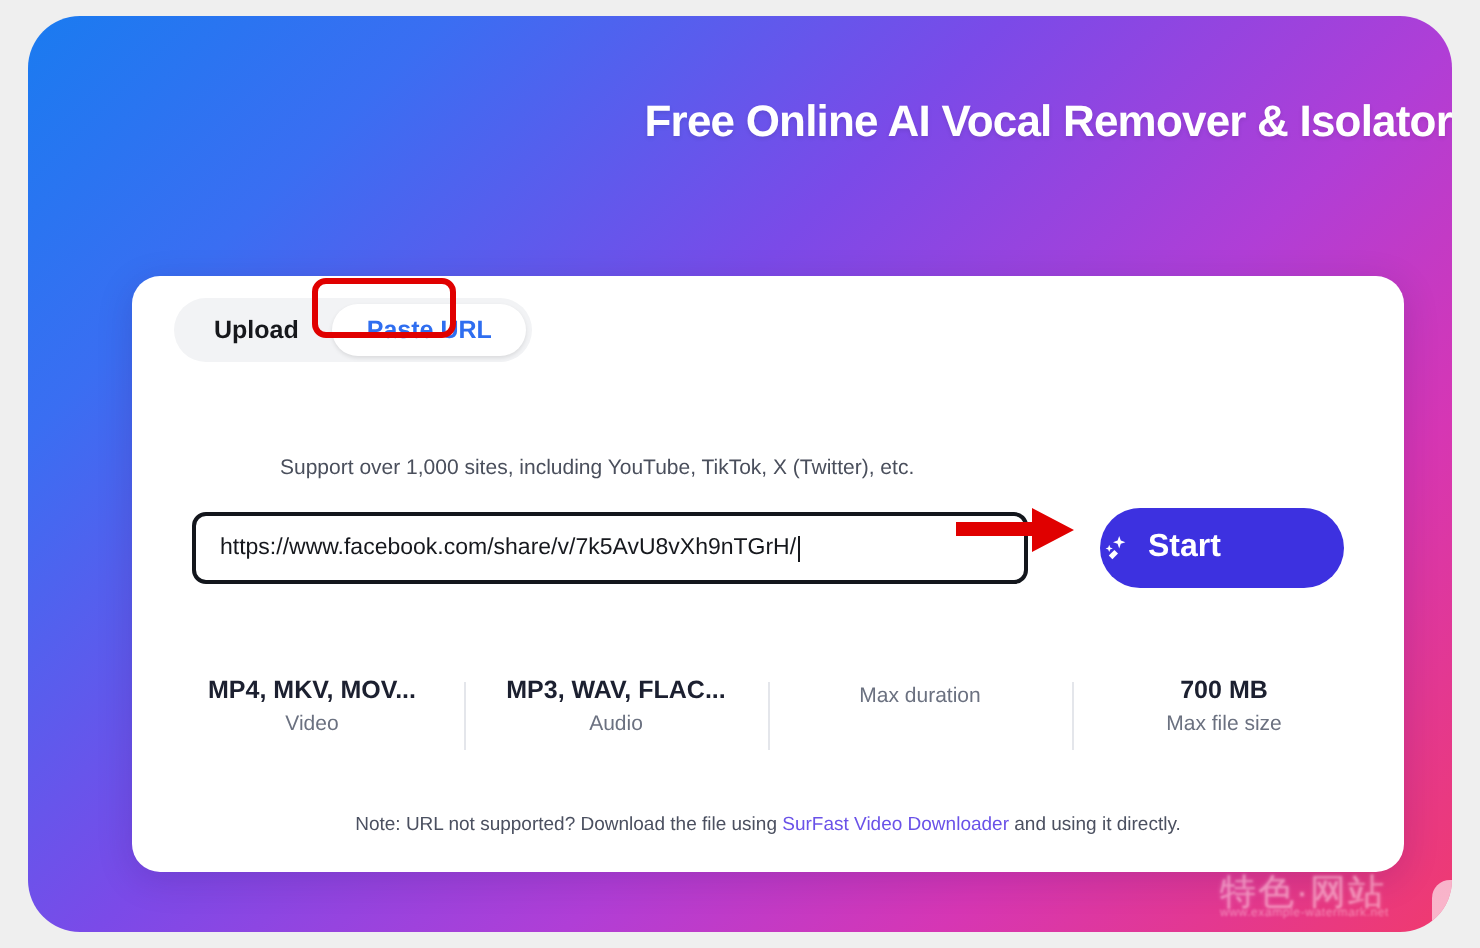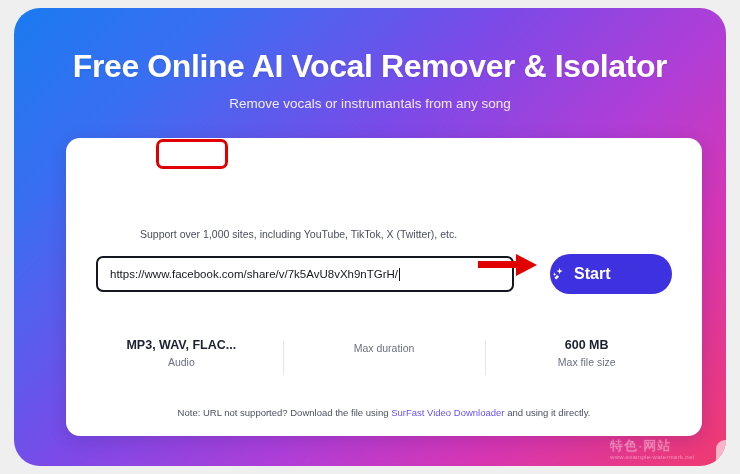--- a/index.html
+++ b/index.html
@@ -36,23 +36,23 @@
         #d636b4 78%,
         #f03a6e 100%);
     overflow: hidden;
   }
 
   .hero-title {
     position: absolute;
     left: 0;
     top: 40px;
     width: 100%;
-    text-align: center;
+    text-align: right;
     color: #ffffff;
-    font-size: 32px;
+    font-size: 22px;
     font-weight: bold;
     letter-spacing: -0.4px;
     text-shadow: 0 1px 2px rgba(0,0,0,0.10);
   }
 
   .hero-sub {
     position: absolute;
     left: 0;
     top: 88px;
     width: 100%;
@@ -235,21 +235,21 @@
   .watermark {
     position: absolute;
     left: 596px;
     top: 430px;
     width: 108px;
     height: 34px;
     opacity: 0.55;
     pointer-events: none;
   }
   .wm-glyphs {
-    font-size: 13px;
+    font-size: 18px;
     color: #ffd9e6;
     letter-spacing: 1px;
     line-height: 16px;
     text-shadow: 0 0 2px rgba(255,255,255,0.5);
     filter: blur(0.4px);
   }
   .wm-sub {
     font-size: 6px;
     color: #ffd0e0;
     letter-spacing: 0.3px;
@@ -272,24 +272,27 @@
   }
 </style>
 </head>
 <body>
 
 <div id="page">
 
   <div class="hero">
 
     <div class="hero-title">Free Online AI Vocal Remover &amp; Isolator</div>
-    <div class="hero-sub">Remove vocals or instrumantals from any song</div>
 
     <div class="card">
 
+      <div class="tabs">
+        <div class="tab">Upload</div>
+        <div class="tab active">Paste URL</div>
+      </div>
 
       <div class="support-line">Support over 1,000 sites, including YouTube, TikTok, X (Twitter), etc.</div>
 
       <div class="url-input">
         <span>https://www.facebook.com/share/v/7k5AvU8vXh9nTGrH/</span>
           <span class="caret"></span>
       </div>
 
       <div class="start-btn">
         <span class="sparkle">
@@ -297,28 +300,32 @@
             <path d="M9.6 2.0 L10.4 4.3 L12.7 5.1 L10.4 5.9 L9.6 8.2 L8.8 5.9 L6.5 5.1 L8.8 4.3 Z" fill="#ffffff"></path>
             <path d="M4.6 6.4 L5.1 7.7 L6.4 8.2 L5.1 8.7 L4.6 10.0 L4.1 8.7 L2.8 8.2 L4.1 7.7 Z" fill="#ffffff"></path>
             <path d="M7.2 9.0 L9.0 10.8 L6.2 13.6 L4.4 11.8 Z" fill="#ffffff"></path>
           </svg>
         </span>
         <span>Start</span>
       </div>
 
       <div class="stats">
         <div class="stat">
+          <div class="stat-value">MP4, MKV, MOV...</div>
+          <div class="stat-label">Video</div>
+        </div>
+        <div class="stat">
           <div class="stat-value">MP3, WAV, FLAC...</div>
           <div class="stat-label">Audio</div>
         </div>
         <div class="stat">
           <div class="stat-label">Max duration</div>
         </div>
         <div class="stat">
-          <div class="stat-value">600 MB</div>
+          <div class="stat-value">700 MB</div>
           <div class="stat-label">Max file size</div>
         </div>
       </div>
 
       <div class="note">
         <span>Note: URL not supported? Download the file using </span><a>SurFast Video Downloader</a><span> and using it directly.</span>
       </div>
 
     </div>
 

